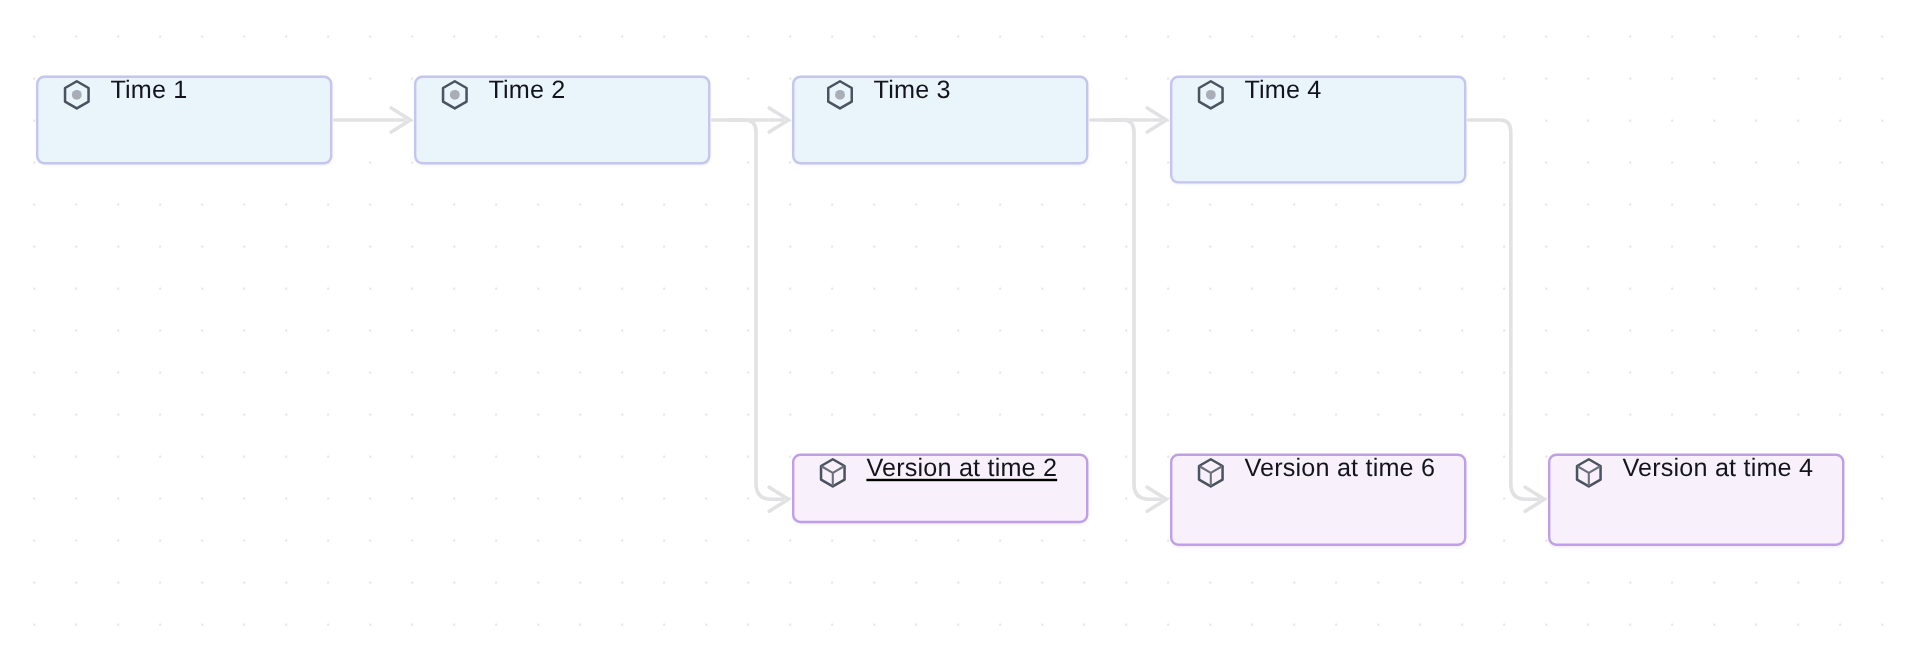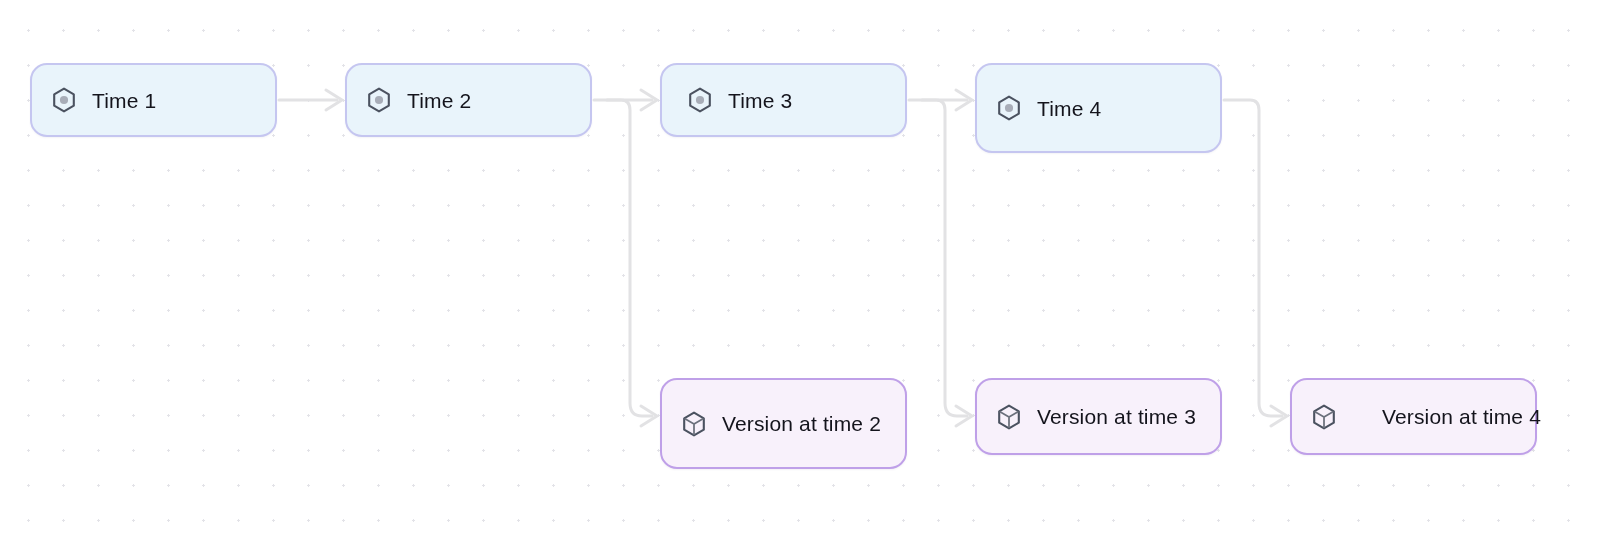--- a/index.html
+++ b/index.html
@@ -33,22 +33,21 @@
     top: 0;
     width: 1600px;
     height: 548px;
     pointer-events: none;
   }
 
   
   .node {
     position: absolute;
     display: flex;
-    align-items: center;
-    border-radius: 17px;
+    border-radius: 7px;
     padding: 0 18px;
   }
 
   .node .node-icon {
     flex: 0 0 auto;
     width: 28px;
     height: 28px;
     margin-right: 14px;
     display: block;
   }
@@ -145,37 +144,37 @@
   </div>
 
   <div class="node time" style="left:975px; top:63px; width:247px; height:90px;">
     <svg class="node-icon" viewBox="0 0 24 24" xmlns="http://www.w3.org/2000/svg">
       <path d="M12 2.3 L20.4 7.15 L20.4 16.85 L12 21.7 L3.6 16.85 L3.6 7.15 Z" fill="none" stroke="#4b5260" stroke-width="1.8" stroke-linejoin="round"></path>
       <circle cx="12" cy="12" r="3.5" fill="#a8adb8"></circle>
     </svg>
     <span class="node-label">Time 4</span>
   </div>
 
-  <div class="node version" style="left:660px; top:378px; width:247px; height:91px;">
+  <div class="node version" style="left:660px; top:378px; width:247px; height:58px;text-decoration:underline;">
     <svg class="node-icon" viewBox="0 0 24 24" xmlns="http://www.w3.org/2000/svg">
       <path d="M12 2.3 L20.4 7.15 L20.4 16.85 L12 21.7 L3.6 16.85 L3.6 7.15 Z" fill="none" stroke="#4b5260" stroke-width="1.8" stroke-linejoin="round"></path>
       <path d="M3.9 7.3 L12 12 L20.1 7.3 M12 12 L12 21.4" fill="none" stroke="#6b707c" stroke-width="1.5" stroke-linejoin="round"></path>
     </svg>
     <span class="node-label">Version at time 2</span>
   </div>
 
   <div class="node version" style="left:975px; top:378px; width:247px; height:77px;">
     <svg class="node-icon" viewBox="0 0 24 24" xmlns="http://www.w3.org/2000/svg">
       <path d="M12 2.3 L20.4 7.15 L20.4 16.85 L12 21.7 L3.6 16.85 L3.6 7.15 Z" fill="none" stroke="#4b5260" stroke-width="1.8" stroke-linejoin="round"></path>
       <path d="M3.9 7.3 L12 12 L20.1 7.3 M12 12 L12 21.4" fill="none" stroke="#6b707c" stroke-width="1.5" stroke-linejoin="round"></path>
     </svg>
-    <span class="node-label">Version at time 3</span>
+    <span class="node-label">Version at time 6</span>
   </div>
 
-  <div class="node version" style="left:1290px; top:378px; width:247px; height:77px;gap:30px;">
+  <div class="node version" style="left:1290px; top:378px; width:247px; height:77px;">
     <svg class="node-icon" viewBox="0 0 24 24" xmlns="http://www.w3.org/2000/svg">
       <path d="M12 2.3 L20.4 7.15 L20.4 16.85 L12 21.7 L3.6 16.85 L3.6 7.15 Z" fill="none" stroke="#4b5260" stroke-width="1.8" stroke-linejoin="round"></path>
       <path d="M3.9 7.3 L12 12 L20.1 7.3 M12 12 L12 21.4" fill="none" stroke="#6b707c" stroke-width="1.5" stroke-linejoin="round"></path>
     </svg>
     <span class="node-label">Version at time 4</span>
   </div>
 
 </div>
 
 </body></html>

